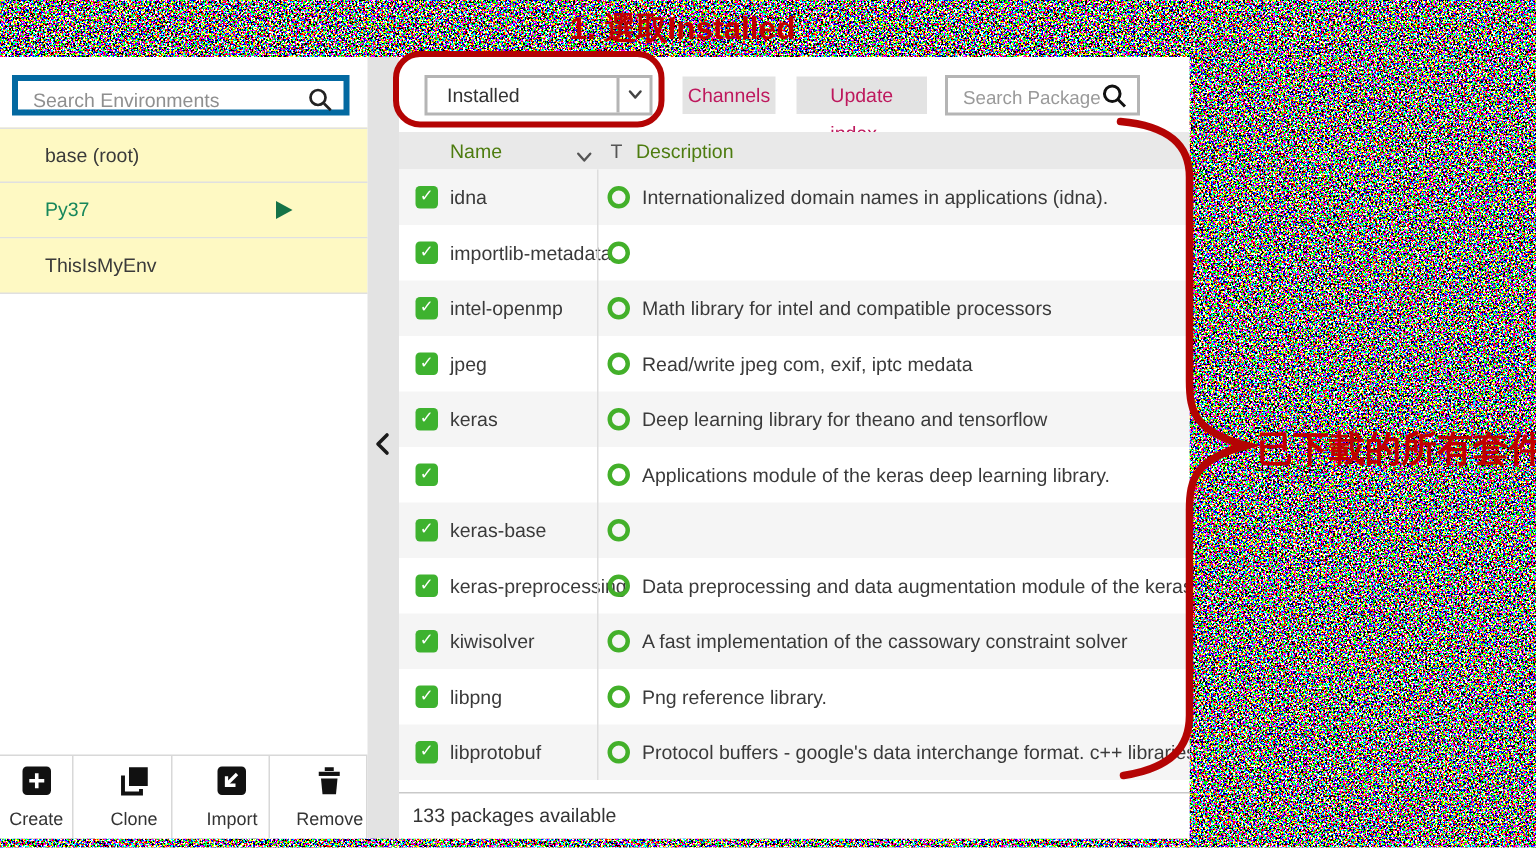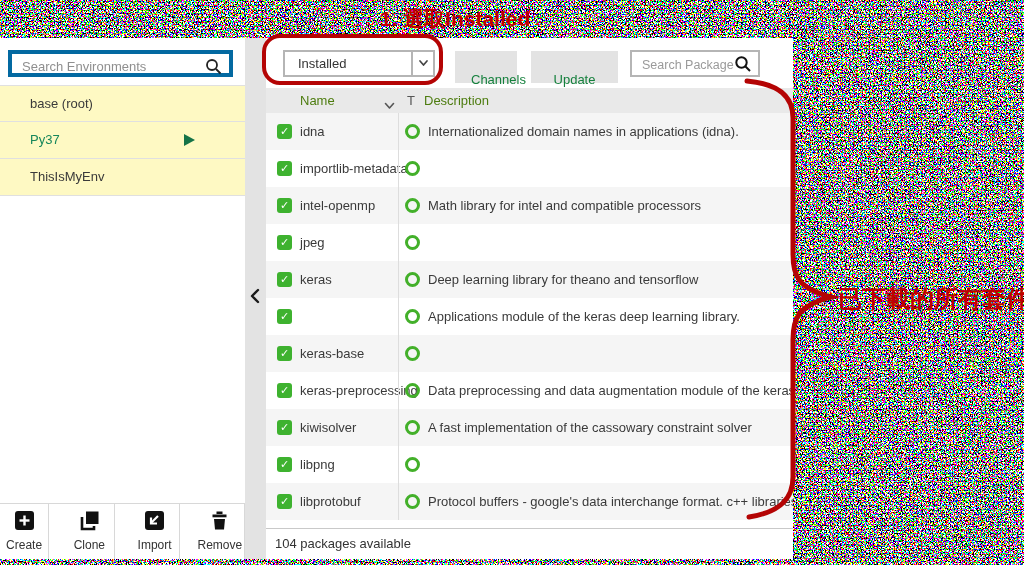--- a/index.html
+++ b/index.html
@@ -28,21 +28,21 @@
   .action-cell .ic{display:inline-block;width:21px;height:21px;}
   .action-cell .al{display:block;font-size:12px;color:#333;margin-top:3px;}
   
   .strip{position:absolute;left:245px;top:0;width:21px;height:521px;background:#e3e3e3;}
   .strip .collapse{position:absolute;left:4px;top:250px;cursor:pointer;}
   
   .main{position:absolute;left:266px;top:0;width:527px;height:521px;background:#fff;}
   .dd{position:absolute;left:17px;top:12px;width:152px;height:27px;border:2px solid #b5b5b5;box-sizing:border-box;background:#fff;cursor:pointer;}
   .dd .dd-label{position:absolute;left:13px;top:0;line-height:23px;font-size:13px;color:#333;}
   .dd .dd-arrow{position:absolute;right:0;top:0;width:22px;height:23px;border-left:2px solid #b5b5b5;box-sizing:border-box;text-align:center;}
-  .btn{position:absolute;height:25px;background:#e3e3e3;border:none;font-size:13px;color:#15803d;line-height:25px;text-align:center;cursor:pointer;font-family:inherit;padding:16px;}
+  .btn{position:absolute;height:25px;background:#e3e3e3;border:none;font-size:13px;color:#be185d;line-height:25px;text-align:center;cursor:pointer;font-family:inherit;padding:0;}
   .btn.channels{left:189px;top:13px;width:62px;}
   .btn.update{left:265px;top:13px;width:87px;}
   .pkg-search{position:absolute;left:364px;top:12px;width:130px;height:27px;border:2px solid #b5b5b5;background:#fff;box-sizing:border-box;}
   .pkg-search input{position:absolute;left:8px;top:1px;width:92px;height:21px;border:none;outline:none;font-size:12.5px;color:#555;font-family:inherit;background:transparent;}
   .pkg-search input::placeholder{color:#9a9a9a;}
   .pkg-search .mag{position:absolute;right:6px;top:3px;}
   
   .thead{position:absolute;left:0;top:50px;width:527px;height:25px;background:#e9e9e9;}
   .thead .h-name{position:absolute;left:34px;top:0;line-height:25px;font-size:13px;color:#4d7c0f;cursor:pointer;}
   .thead .h-sort{position:absolute;left:118px;top:8px;}
@@ -184,20 +184,21 @@
         <div class="prow">
           <span class="cb">✓</span>
           <span class="pname">intel-openmp</span>
           <span class="ring"></span>
           <span class="pdesc">Math library for intel and compatible processors</span>
         </div>
         <div class="prow">
           <span class="cb">✓</span>
           <span class="pname">jpeg</span>
           <span class="ring"></span>
+          <span class="pdesc">Read/write jpeg com, exif, iptc medata</span>
         </div>
         <div class="prow">
           <span class="cb">✓</span>
           <span class="pname">keras</span>
           <span class="ring"></span>
           <span class="pdesc">Deep learning library for theano and tensorflow</span>
         </div>
         <div class="prow">
           <span class="cb">✓</span>
           <span class="ring"></span>
@@ -218,31 +219,32 @@
         <div class="prow">
           <span class="cb">✓</span>
           <span class="pname">kiwisolver</span>
           <span class="ring"></span>
           <span class="pdesc">A fast implementation of the cassowary constraint solver</span>
         </div>
         <div class="prow">
           <span class="cb">✓</span>
           <span class="pname">libpng</span>
           <span class="ring"></span>
+          <span class="pdesc">Png reference library.</span>
         </div>
         <div class="prow">
           <span class="cb">✓</span>
           <span class="pname">libprotobuf</span>
           <span class="ring"></span>
           <span class="pdesc">Protocol buffers - google's data interchange format. c++ libraries</span>
         </div>
       </div>
     <div class="colline"></div>
 
-    <div class="tfoot">104 packages available</div>
+    <div class="tfoot">133 packages available</div>
   </div>
 </div>
 
 <div class="ann-title">1. 選取Installed</div>
 <div class="ann-oval"></div>
 <svg class="ann-brace" width="1024" height="565">
   <path d="M747,81 C780,84 793,97 793,118 L793,254 C793,275 797,288 831,297 C797,306 793,319 793,340 L793,477 C793,498 781,512 749,517" fill="none" stroke="#b40404" stroke-width="5" stroke-linecap="round"></path>
 </svg>
 <div class="ann-side">已下載的所有套件</div>
 

